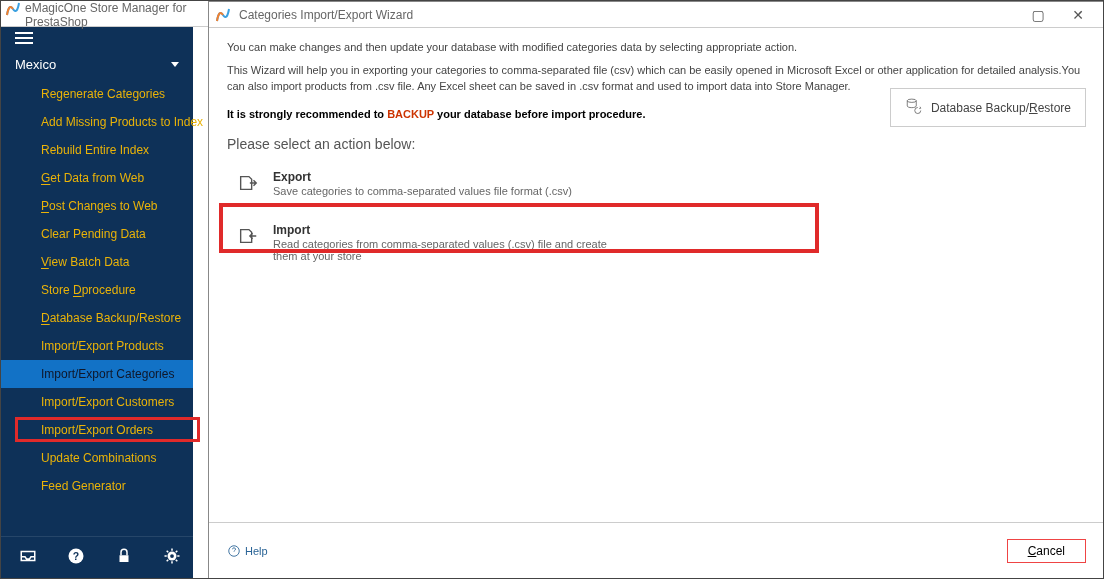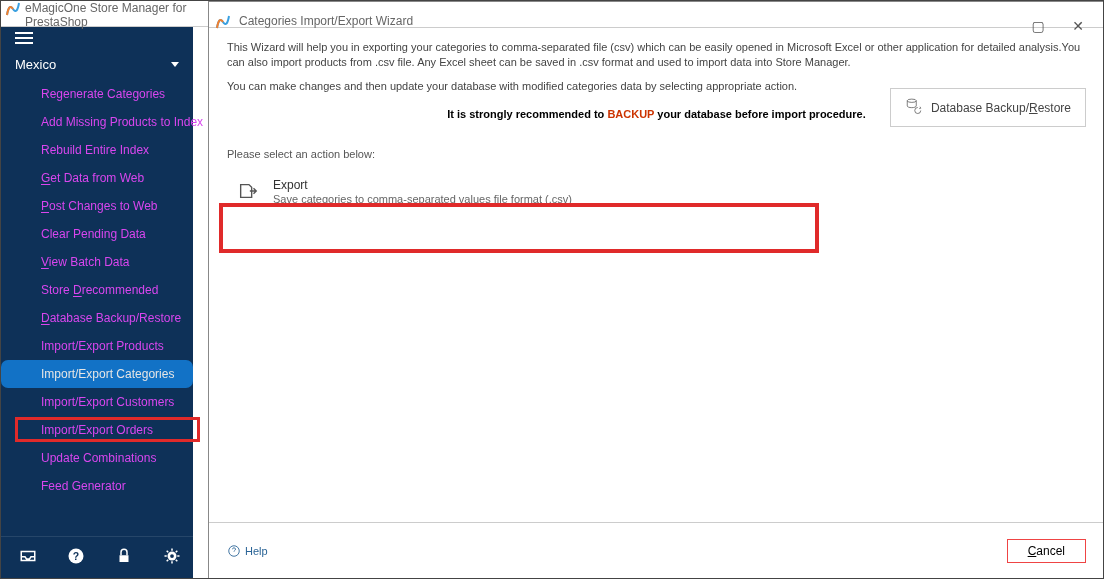--- a/index.html
+++ b/index.html
@@ -13,54 +13,54 @@
   .main-title-text { color: #666; font-size: 12px; }
   
   .sidebar-inner { margin-top: 26px; flex: 1; display: flex; flex-direction: column; }
   .hamburger { padding: 10px 14px; cursor: pointer; }
   .hamburger-lines { width: 18px; height: 2px; background: #fff; box-shadow: 0 -5px 0 #fff, 0 5px 0 #fff; }
   
   .section-header { display: flex; align-items: center; justify-content: space-between; padding: 8px 14px; cursor: pointer; font-size: 13px; color: #fff; }
   .chevron { width: 0; height: 0; border-left: 4px solid transparent; border-right: 4px solid transparent; border-top: 5px solid #fff; }
   
   .menu { list-style: none; }
-  .menu li { padding: 7px 14px 7px 40px; color: #d946ef; font-size: 12px; cursor: pointer; white-space: nowrap; }
-  .menu li.selected { background: #1272c6; color: #e5e5e5; border-radius: 7px; }
+  .menu li { padding: 7px 14px 7px 40px; color: #eab308; font-size: 12px; cursor: pointer; white-space: nowrap; }
+  .menu li.selected { background: #1272c6; color: #0f172a; }
   .menu li .ul { text-decoration: underline; text-underline-offset: 2px; }
   
   .highlight-menu { position: absolute; border: 3px solid #e02a2a; pointer-events: none; }
   .highlight-menu.menu-box { left: 14px; top: 416px; width: 185px; height: 25px; }
   
   .sidebar-footer { background: #0e3158; border-top: 1px solid rgba(255,255,255,0.1); display: flex; align-items: center; gap: 30px; padding: 10px 18px; margin-top: auto; }
   .sidebar-footer svg { width: 18px; height: 18px; fill: #fff; }
   .sidebar-footer .icon { cursor: pointer; }
   
   
   .wizard { position: absolute; left: 207px; top: 0; width: 897px; height: 579px; background: #fff; border: 1px solid #888; display: flex; flex-direction: column; }
-  .wizard-title { height: 26px; border-bottom: 1px solid #ccc; display: flex; align-items: flex-start; padding: 12px 6px; }
+  .wizard-title { height: 26px; border-bottom: 1px solid #ccc; display: flex; align-items: center; padding: 12px 6px; }
   .wizard-title .spacer { flex: 1; }
   .wizard-title .win-btn { width: 40px; height: 24px; display: flex; align-items: center; justify-content: center; cursor: pointer; color: #555; font-size: 14px; font-family: "Segoe UI Symbol", sans-serif; }
   .wizard-title-text { color: #666; font-size: 12px; margin-left: 4px; }
   
   .wizard-body { flex: 1; padding: 12px 18px 0 18px; position: relative; color: #555; }
   .intro { font-size: 11px; line-height: 1.4; margin-bottom: 8px; color: #444; }
-  .recommend { font-size: 11px; margin-top: 14px; color: #000; text-align: center; }
+  .recommend { font-size: 11px; margin-top: 14px; color: #000; }
   .recommend b { font-weight: bold; }
   .recommend .backup-word { color: #cc3300; font-weight: bold; }
   
   .backup-btn { position: absolute; right: 18px; top: 60px; border: 1px solid #ccc; padding: 8px 14px; display: flex; align-items: center; gap: 8px; font-size: 12px; color: #444; cursor: pointer; background: #fff; }
   .backup-btn svg { width: 18px; height: 18px; }
   
-  .please-select { font-size: 11px; margin-top: 28px; color: #555; }
+  .please-select { font-size: 14px; margin-top: 16px; color: #555; }
   
   .action-list { margin-top: 10px; }
   .action-item { display: flex; align-items: flex-start; gap: 14px; padding: 8px 10px; cursor: pointer; width: 400px; }
   .action-item .icon { width: 22px; height: 22px; flex-shrink: 0; margin-top: 2px; }
   .action-item .icon svg { stroke: #555; fill: none; stroke-width: 1.5; }
-  .action-item .title { font-size: 12px; font-weight: normal; color: #333; }
+  .action-item .title { font-size: 12px; font-weight: bold; color: #333; }
   .action-item .desc { font-size: 11px; color: #666; margin-top: 1px; }
   
   .highlight-action { position: absolute; border: 4px solid #e02a2a; left: 10px; top: 175px; width: 600px; height: 50px; pointer-events: none; }
   
   .wizard-footer { border-top: 1px solid #ccc; padding: 16px 18px; display: flex; align-items: center; }
   .help-link { display: flex; align-items: center; gap: 4px; font-size: 11px; color: #2a6496; cursor: pointer; }
   .help-link svg { width: 14px; height: 14px; stroke: #2a6496; fill: none; stroke-width: 1.5; }
   .wizard-footer .spacer { flex: 1; }
   .cancel-btn { border: 1px solid #ef4444; padding: 4px 20px; font-size: 12px; background: #fff; cursor: pointer; }
 </style>
@@ -87,21 +87,21 @@
       <span class="chevron"></span>
     </div>
     <ul class="menu">
       <li><span>Regenerate Categories</span></li>
       <li><span>Add Missing Products to Index</span></li>
       <li><span>Rebuild Entire Index</span></li>
       <li><span class="ul">G</span><span>et Data from Web</span></li>
       <li><span class="ul">P</span><span>ost Changes to Web</span></li>
       <li><span>Clear Pending Data</span></li>
       <li><span class="ul">V</span><span>iew Batch Data</span></li>
-      <li><span>Store </span><span class="ul">D</span><span>recommended</span></li>
+      <li><span>Store </span><span class="ul">D</span><span>procedure</span></li>
       <li><span class="ul">D</span><span>atabase Backup/Restore</span></li>
       <li><span>Import/Export Products</span></li>
       <li class="selected"><span>Import/Export Categories</span></li>
       <li><span>Import/Export Customers</span></li>
       <li><span>Import/Export Orders</span></li>
       <li><span>Update Combinations</span></li>
       <li><span>Feed Generator</span></li>
     </ul>
     <div class="highlight-menu menu-box"></div>
     <div class="sidebar-footer">
@@ -133,22 +133,22 @@
           <path d="M2 14 Q4 2 8 8 Q12 14 14 2" stroke="#3aa0e0" stroke-width="2" fill="none"></path>
           <path d="M2 14 Q4 2 8 8" stroke="#f08030" stroke-width="2" fill="none"></path>
         </svg>
     </span>
     <span class="wizard-title-text">Categories Import/Export Wizard</span>
     <span class="spacer"></span>
     <span class="win-btn">▢</span>
     <span class="win-btn">✕</span>
   </div>
   <div class="wizard-body">
+    <p class="intro">You can make changes and then update your database with modified categories data by selecting appropriate action.</p>
     <p class="intro">This Wizard will help you in exporting your categories to comma-separated file (csv) which can be easily opened in Microsoft Excel or other application for detailed analysis.You can also import products from .csv file. Any Excel sheet can be saved in .csv format and used to import data into Store Manager.</p>
-    <p class="intro">You can make changes and then update your database with modified categories data by selecting appropriate action.</p>
     <p class="recommend">
       <b>It is strongly recommended to </b><span class="backup-word">BACKUP</span><b> your database before import procedure.</b>
     </p>
     <div class="backup-btn">
       <span>
         <svg viewBox="0 0 24 24">
             <ellipse cx="9" cy="5" rx="6" ry="2.2" fill="none" stroke="#555"></ellipse>
             <path d="M3 5v7c0 1.2 2.7 2.2 6 2.2s6-1 6-2.2V5" fill="none" stroke="#555"></path>
             <path d="M17 14a4 4 0 1 0 4 4" fill="none" stroke="#555"></path>
             <path d="M20 13l1 2-2 .5" fill="none" stroke="#555"></path>
@@ -163,20 +163,32 @@
           <svg viewBox="0 0 24 24">
               <path d="M4 5h9l3 3v11H4z"></path>
               <path d="M14 12h7M18 9l3 3-3 3"></path>
             </svg>
         </span>
         <div>
           <div class="title">Export</div>
           <div class="desc">Save categories to comma-separated values file format (.csv)</div>
         </div>
       </div>
+      <div class="action-item" style="margin-top:10px">
+        <span class="icon">
+          <svg viewBox="0 0 24 24">
+              <path d="M4 5h9l3 3v11H4z"></path>
+              <path d="M21 12h-7M17 9l-3 3 3 3"></path>
+            </svg>
+        </span>
+        <div>
+          <div class="title">Import</div>
+          <div class="desc">Read categories from comma-separated values (.csv) file and create them at your store</div>
+        </div>
+      </div>
     </div>
     <div class="highlight-action"></div>
   </div>
   <div class="wizard-footer">
     <span class="help-link">
       <svg viewBox="0 0 24 24">
           <circle cx="12" cy="12" r="9"></circle>
           <path d="M9.5 9a2.5 2.5 0 1 1 3.5 2.3c-.8.4-1 .9-1 1.7M12 17h0"></path>
         </svg>
       <span>Help</span>

